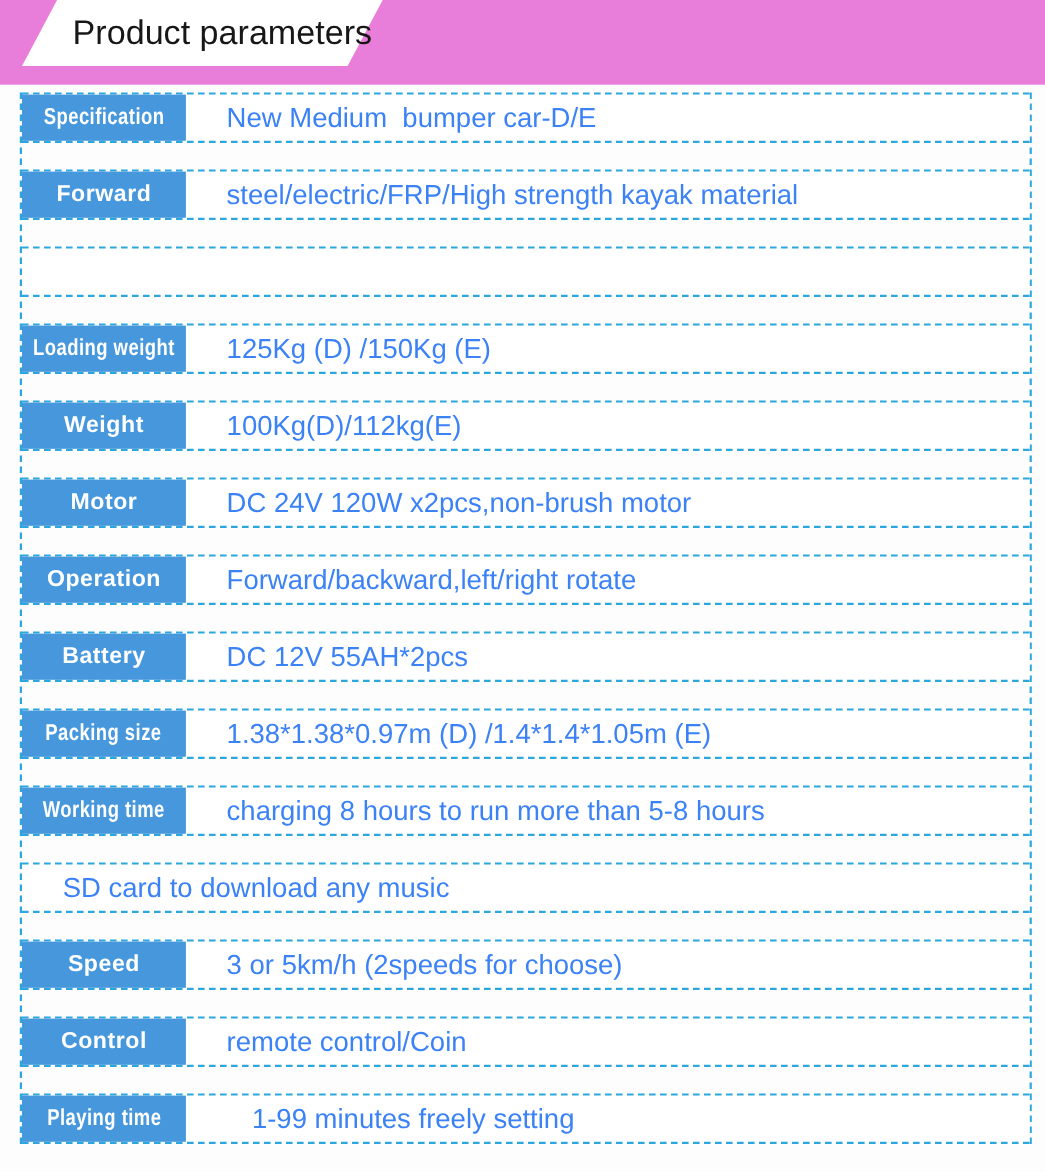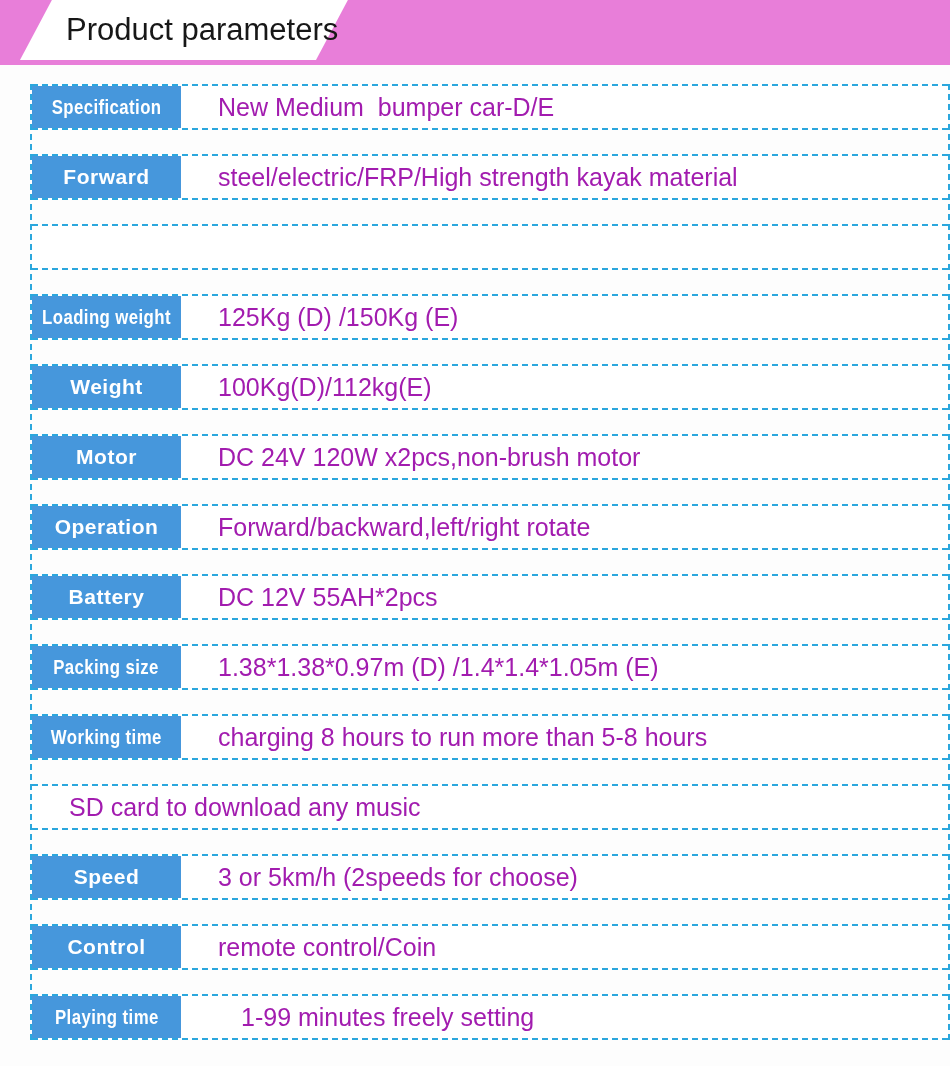--- a/index.html
+++ b/index.html
@@ -6,40 +6,40 @@
   .page{
     position:relative;
     width:950px;height:1066px;
     background:#fdfdfd;
     font-family:"Liberation Sans", sans-serif;
     overflow:hidden;
   }
   
   .header{
     position:absolute;left:0;top:0;
-    width:950px;height:65px;
+    width:950px;height:77px;
     background:#e87ed9;
   }
   .ribbon{
     position:absolute;left:20px;top:0;
     width:296px;height:60px;
     background:#ffffff;
     transform:skewX(-28deg);
     transform-origin:left bottom;
   }
   .page-title{
     position:absolute;left:66px;top:13px;
     font-size:31px;line-height:34px;
     color:#171717;
     letter-spacing:0px;
     white-space:nowrap;
   }
   
   .spec-table{
-    position:absolute;left:30px;top:84px;
+    position:absolute;left:18px;top:84px;
     width:916px;
     border-left:2px dashed #2ba7dd;
     border-right:2px dashed #2ba7dd;
     box-sizing:content-box;
   }
   .row{
     box-sizing:border-box;
     height:46px;
     margin-bottom:24px;
     border-top:2px dashed #2ba7dd;
@@ -60,21 +60,21 @@
     overflow:hidden;
   }
   .lt{display:inline-block;white-space:nowrap;letter-spacing:0.5px;}
   .lt.condensed{transform:scaleX(0.80);}
   .lt.spaced{letter-spacing:6px;margin-right:-6px;}
   .value{
     flex:1;
     display:flex;align-items:center;
     padding-left:37px;
     font-size:25px;
-    color:#a21caf;
+    color:#3b82f6;
     white-space:pre;
     overflow:hidden;
   }
 </style>
 </head>
 <body>
 
 <div class="page">
 
   <div class="header">

